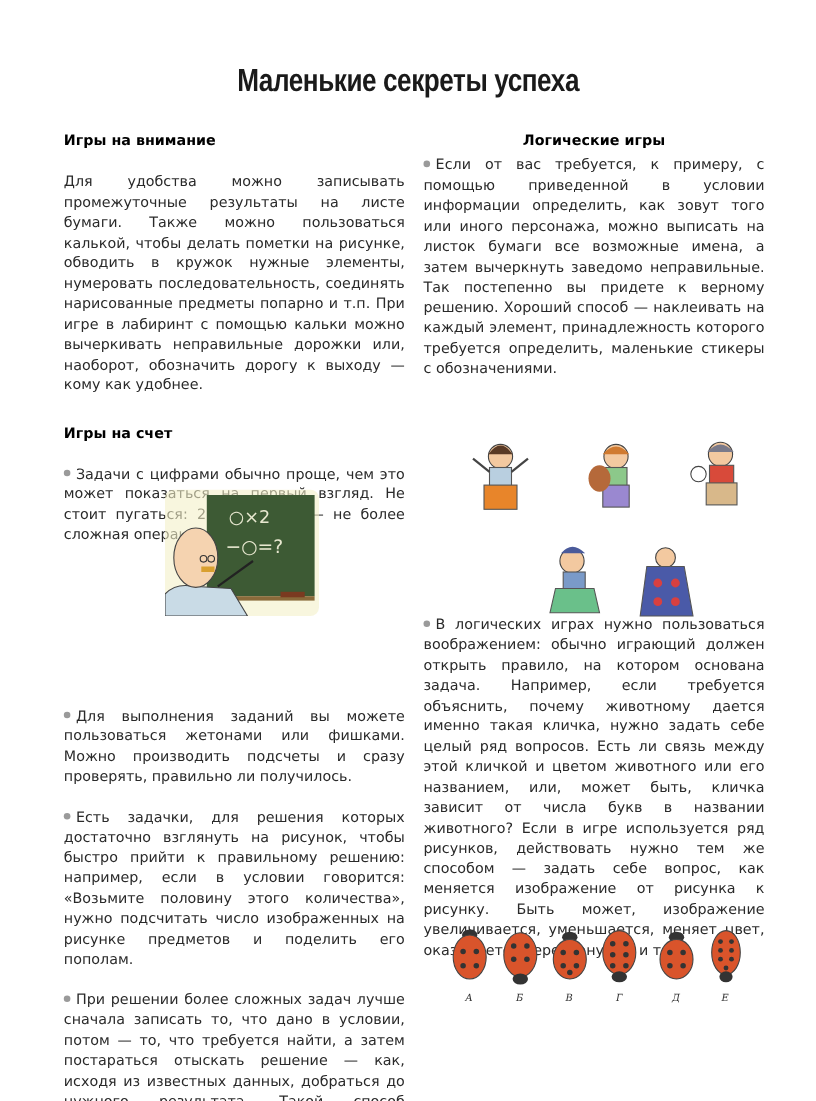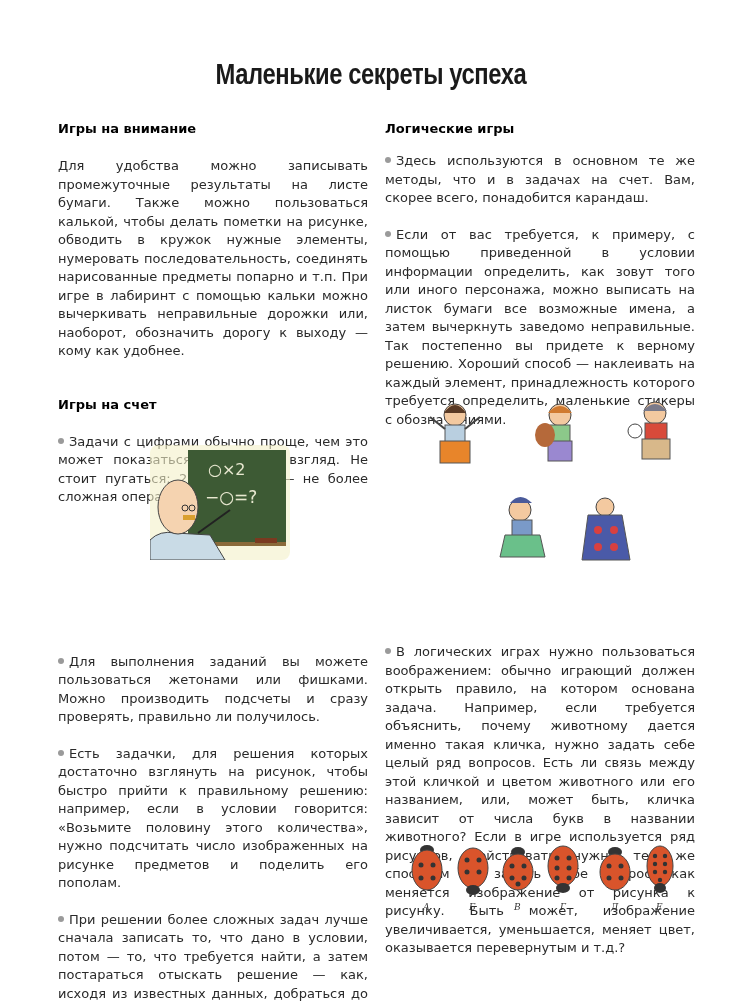--- a/index.html
+++ b/index.html
@@ -2,37 +2,37 @@
 <html><head>
 <meta charset="utf-8">
 <style>
   html,body{margin:0;padding:0;background:#fff;}
   body{width:742px;height:1001px;position:relative;overflow:hidden;font-family:"DejaVu Sans","Liberation Sans",sans-serif;color:#2a2a2a;}
   .title{position:absolute;top:58px;left:0;width:742px;text-align:center;font-family:"Liberation Sans",sans-serif;font-size:29px;font-weight:bold;letter-spacing:-0.5px;color:#1a1a1a;transform:scaleX(0.82);transform-origin:center;}
   .col{position:absolute;width:310px;font-size:13px;line-height:18.5px;}
   .left{left:58px;top:120px;}
   .right{left:385px;top:120px;}
   h2{font-size:13px;font-weight:bold;margin:0 0 19px 0;line-height:18px;color:#000000;}
-  .right h2{margin-bottom:14px;}
+  .right h2{margin-bottom:4px;text-align:center;}
   p{margin:0 0 18px 0;text-align:justify;}
   .b::before{content:"";display:inline-block;width:6px;height:6px;border-radius:50%;background:#9a9a9a;margin-right:5px;vertical-align:2px;}
   .teacher{position:absolute;left:150px;top:445px;width:140px;height:115px;}
   .kids{position:absolute;left:420px;top:395px;width:280px;height:170px;}
   .bugs{position:absolute;left:405px;top:840px;width:290px;height:75px;}
   .lbl{font-family:"DejaVu Serif",serif;font-style:italic;font-size:9px;fill:#333;}
 </style>
 </head>
 <body>
 
 <div class="title">Маленькие секреты успеха</div>
 
 <div class="col left">
   <h2>Игры на внимание</h2>
   <p>Для удобства можно записывать промежуточные результаты на листе бумаги. Также можно пользоваться калькой, чтобы делать пометки на рисунке, обводить в кружок нужные элементы, нумеровать последовательность, соединять нарисованные предметы попарно и т.п. При игре в лабиринт с помощью кальки можно вычеркивать неправильные дорожки или, наоборот, обозначить дорогу к выходу — кому как удобнее.</p>
-  <h2 style="margin-top:35px">Игры на счет</h2>
+  <h2 style="margin-top:25px">Игры на счет</h2>
   <p class="b">Задачи с цифрами обычно проще, чем это может показаться на первый взгляд. Не стоит пугаться: 2000 + 2000 — не более сложная операция, чем 2 + 2!</p>
   <div style="height:128px"></div>
   <p class="b">Для выполнения заданий вы можете пользоваться жетонами или фишками. Можно производить подсчеты и сразу проверять, правильно ли получилось.</p>
   <p class="b">Есть задачки, для решения которых достаточно взглянуть на рисунок, чтобы быстро прийти к правильному решению: например, если в условии говорится: «Возьмите половину этого количества», нужно подсчитать число изображенных на рисунке предметов и поделить его пополам.</p>
   <p class="b">При решении более сложных задач лучше сначала записать то, что дано в условии, потом — то, что требуется найти, а затем постараться отыскать решение — как, исходя из известных данных, добраться до нужного результата. Такой способ позволяет привести в порядок мысли и сосредоточиться!</p>
 </div>
 
 <div class="teacher">
   <svg width="140" height="115" viewBox="0 0 140 115">
     <rect x="0" y="0" width="140" height="115" fill="#f3f0c8" opacity="0.6" rx="8"></rect>
@@ -45,21 +45,20 @@
     <ellipse cx="28" cy="62" rx="20" ry="27" fill="#f5d3b0" stroke="#444" stroke-width="1"></ellipse>
     <circle cx="35" cy="63" r="3" fill="none" stroke="#333"></circle>
     <circle cx="42" cy="63" r="3" fill="none" stroke="#333"></circle>
     <rect x="33" y="70" width="12" height="5" fill="#d9a030"></rect>
     <line x1="48" y1="88" x2="80" y2="65" stroke="#222" stroke-width="2"></line>
   </svg>
 </div>
 
 <div class="col right">
   <h2>Логические игры</h2>
-  <p class="b">Здесь используются в основном те же методы, что и в задачах на счет. Вам, скорее всего, понадобится карандаш.</p>
   <p class="b">Если от вас требуется, к примеру, с помощью приведенной в условии информации определить, как зовут того или иного персонажа, можно выписать на листок бумаги все возможные имена, а затем вычеркнуть заведомо неправильные. Так постепенно вы придете к верному решению. Хороший способ — наклеивать на каждый элемент, принадлежность которого требуется определить, маленькие стикеры с обозначениями.</p>
   <div style="height:196px"></div>
   <p class="b">В логических играх нужно пользоваться воображением: обычно играющий должен открыть правило, на котором основана задача. Например, если требуется объяснить, почему животному дается именно такая кличка, нужно задать себе целый ряд вопросов. Есть ли связь между этой кличкой и цветом животного или его названием, или, может быть, кличка зависит от числа букв в названии животного? Если в игре используется ряд рисунков, действовать нужно тем же способом — задать себе вопрос, как меняется изображение от рисунка к рисунку. Быть может, изображение увеличивается, уменьшается, меняет цвет, оказывается перевернутым и т.д.?</p>
 </div>
 
 <div class="kids">
   <svg width="280" height="170" viewBox="0 0 280 170">
     <g>
       <circle cx="35" cy="20" r="11" fill="#f3c9a0" stroke="#444"></circle>
       <path d="M24 18 Q35 2 46 18" fill="#5a3a25"></path>

